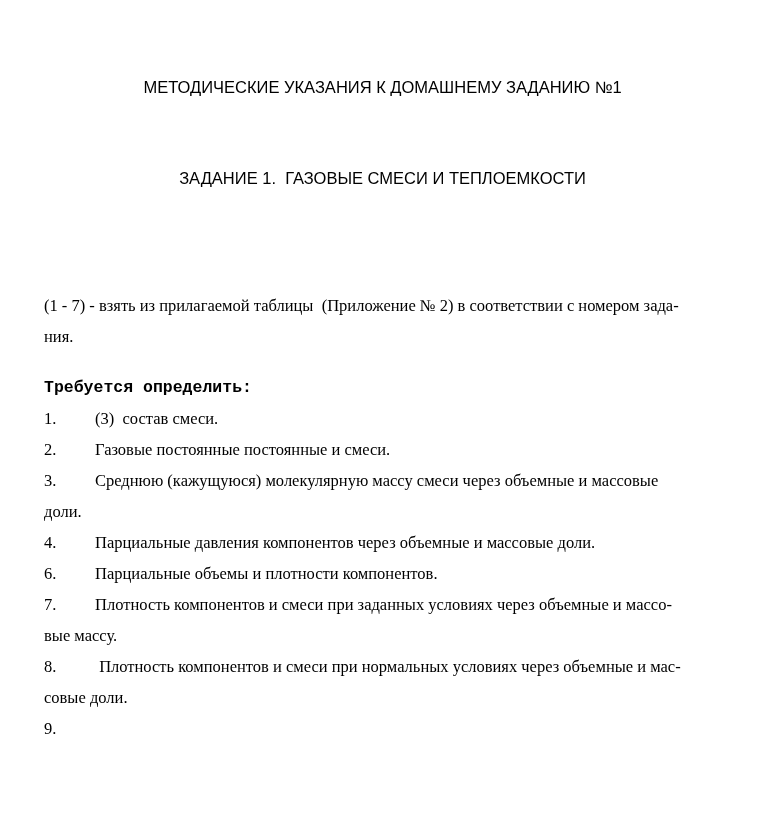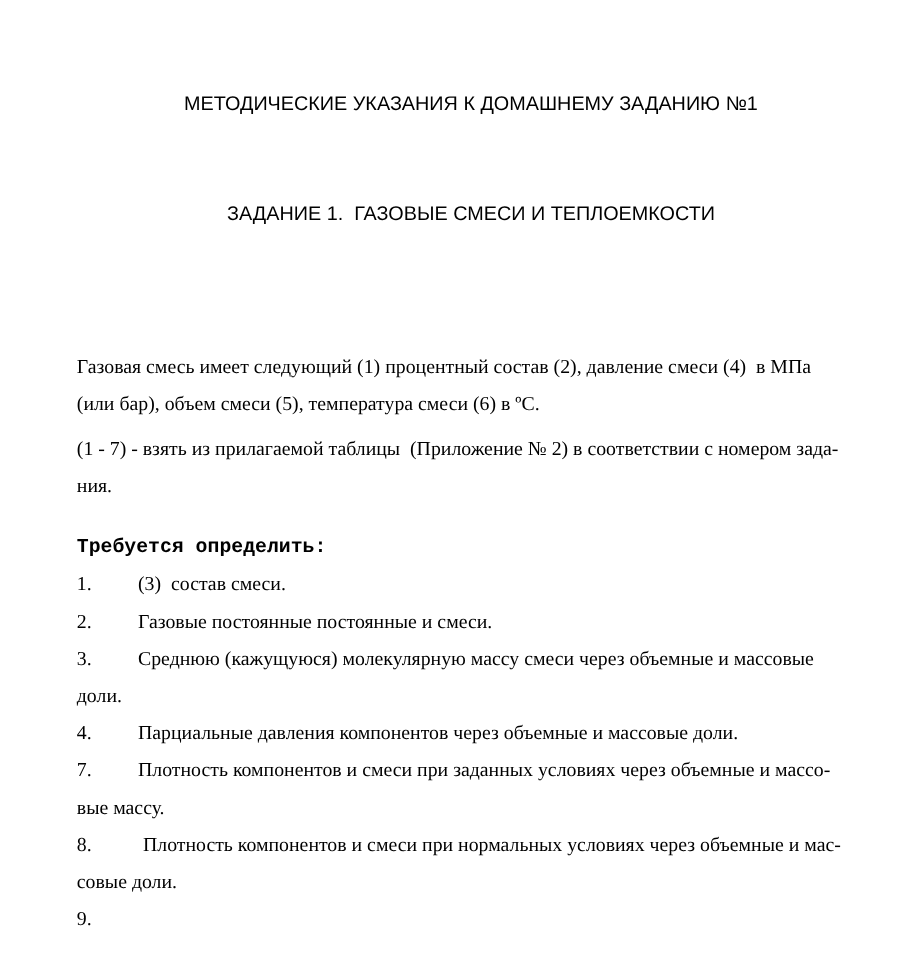--- a/index.html
+++ b/index.html
@@ -2,21 +2,21 @@
 <html lang="ru"><head>
 <meta charset="utf-8">
 <style>
   html, body { margin: 0; padding: 0; background: #ffffff; }
   .page {
     position: relative;
     width: 761px;
     height: 817px;
     background: #ffffff;
     box-sizing: border-box;
-    padding: 12px 40px 0 64px;
+    padding: 12px 40px 0 44px;
     overflow: hidden;
     color: #000000;
   }
   .doc-title {
     font-family: "Liberation Sans", sans-serif;
     font-size: 16.5px;
     text-align: center;
     line-height: 30px;
     margin-bottom: 36px;
     white-space: pre-wrap;
@@ -47,44 +47,41 @@
 
 <div class="page">
 
   <div class="doc-title">
     <div class="line">МЕТОДИЧЕСКИЕ УКАЗАНИЯ К ДОМАШНЕМУ ЗАДАНИЮ №1</div>
     <div class="line">ЗАДАНИЕ 1.  ГАЗОВЫЕ СМЕСИ И ТЕПЛОЕМКОСТИ</div>
   </div>
 
   <div class="body-text">
 
-    <div class="para">
-      <div class="line">Газовая смесь имеет следующий (1) процентный состав (2), давление смеси (4)  в МПа</div>
-      <div class="line">(или бар), объем смеси (5), температура смеси (6) в ºС.</div>
-    </div>
 
     <div class="para para-2">
       <div class="line">(1 - 7) - взять из прилагаемой таблицы  (Приложение № 2) в соответствии с номером зада-</div>
       <div class="line">ния.</div>
     </div>
 
     <div class="line section-heading">Требуется определить:</div>
 
     <div class="list">
 
       <div class="line"><span class="num">1.</span><span class="item-text">(3)  состав смеси.</span></div>
 
       <div class="line"><span class="num">2.</span><span class="item-text">Газовые постоянные постоянные и смеси.</span></div>
 
       <div class="line"><span class="num">3.</span><span class="item-text">Среднюю (кажущуюся) молекулярную массу смеси через объемные и массовые</span></div>
       <div class="line">доли.</div>
 
       <div class="line"><span class="num">4.</span><span class="item-text">Парциальные давления компонентов через объемные и массовые доли.</span></div>
 
 
+      <div class="line"><span class="num">6.</span><span class="item-text">Парциальные объемы и плотности компонентов.</span></div>
 
       <div class="line"><span class="num">7.</span><span class="item-text">Плотность компонентов и смеси при заданных условиях через объемные и массо-</span></div>
       <div class="line">вые массу.</div>
 
       <div class="line"><span class="num">8.</span><span class="item-text"> Плотность компонентов и смеси при нормальных условиях через объемные и мас-</span></div>
       <div class="line">совые доли.</div>
 
       <div class="line"><span class="num">9.</span></div>
 
     </div>

